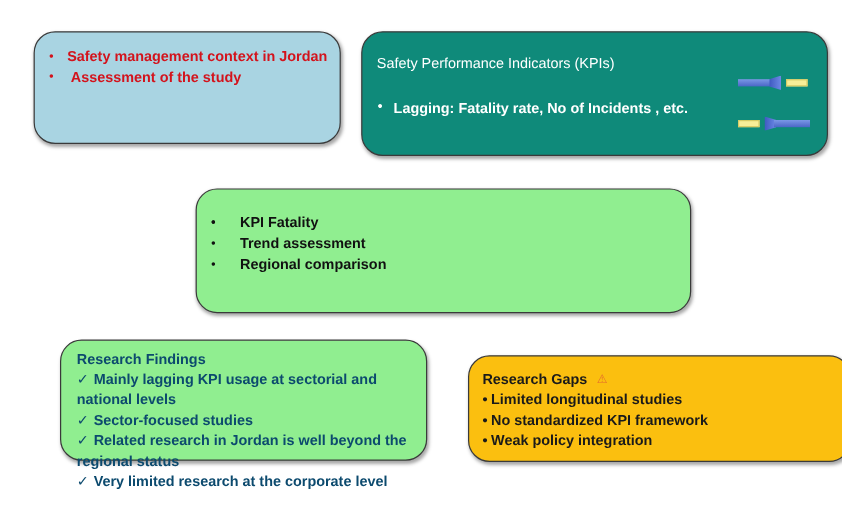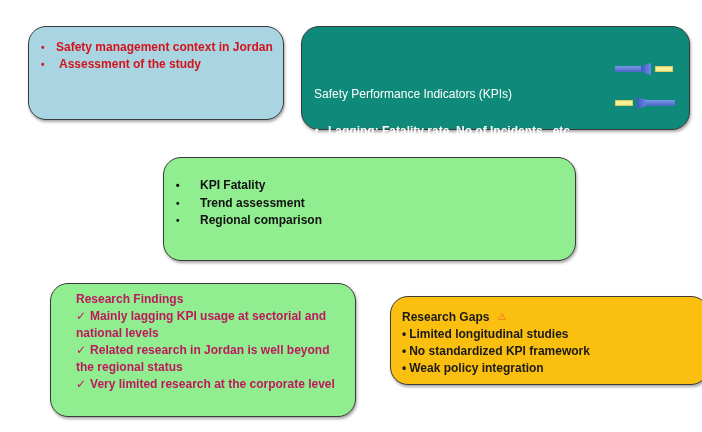--- a/index.html
+++ b/index.html
@@ -54,21 +54,20 @@
     #box-kpi {
       left: 301px; top: 26px; width: 389px; height: 104px;
       background: #0f8a7a;
       padding: 18px 10px 0 12px;
       color: #ffffff;
     }
     #box-kpi .kpi-title {
       font-size: 12px;
       line-height: 16px;
       font-weight: normal;
-      margin-top: 41px;
     }
     #box-kpi li {
       font-size: 12px;
       line-height: 16px;
       padding-left: 14px;
       font-weight: bold;
     }
     #box-kpi li .dot {
       position: absolute;
       left: 1px; top: 0;
@@ -110,24 +109,24 @@
       padding-left: 24px;
     }
     #box-method li .dot {
       position: absolute;
       left: 0; top: 0;
       font-size: 10px;
     }
 
     
     #box-findings {
-      left: 50px; top: 283px; width: 306px; height: 134px;
+      left: 50px; top: 283px; width: 306px; height: 101px;
       background: #90ee90;
-      padding: 7px 10px 0 25px;
-      color: #be185d;
+      padding: 7px 10px 0 13px;
+      color: #0c4a6e;
     }
     #box-findings .title,
     #box-findings li {
       font-size: 12px;
       line-height: 17px;
       font-weight: bold;
     }
     #box-findings .check { margin-right: 4px; }
 
     
@@ -212,20 +211,23 @@
   </ul>
 </div>
 
 <div class="box" id="box-findings">
   <div class="title">Research Findings</div>
   <ul>
     <li>
       <span class="check">✓</span><span>Mainly lagging KPI usage at sectorial and national levels</span>
     </li>
     <li>
+      <span class="check">✓</span><span>Sector-focused studies</span>
+    </li>
+    <li>
       <span class="check">✓</span><span>Related research in Jordan is well beyond the regional status</span>
     </li>
     <li>
       <span class="check">✓</span><span>Very limited research at the corporate level</span>
     </li>
   </ul>
 </div>
 
 <div class="box" id="box-gaps">
   <div class="title">

